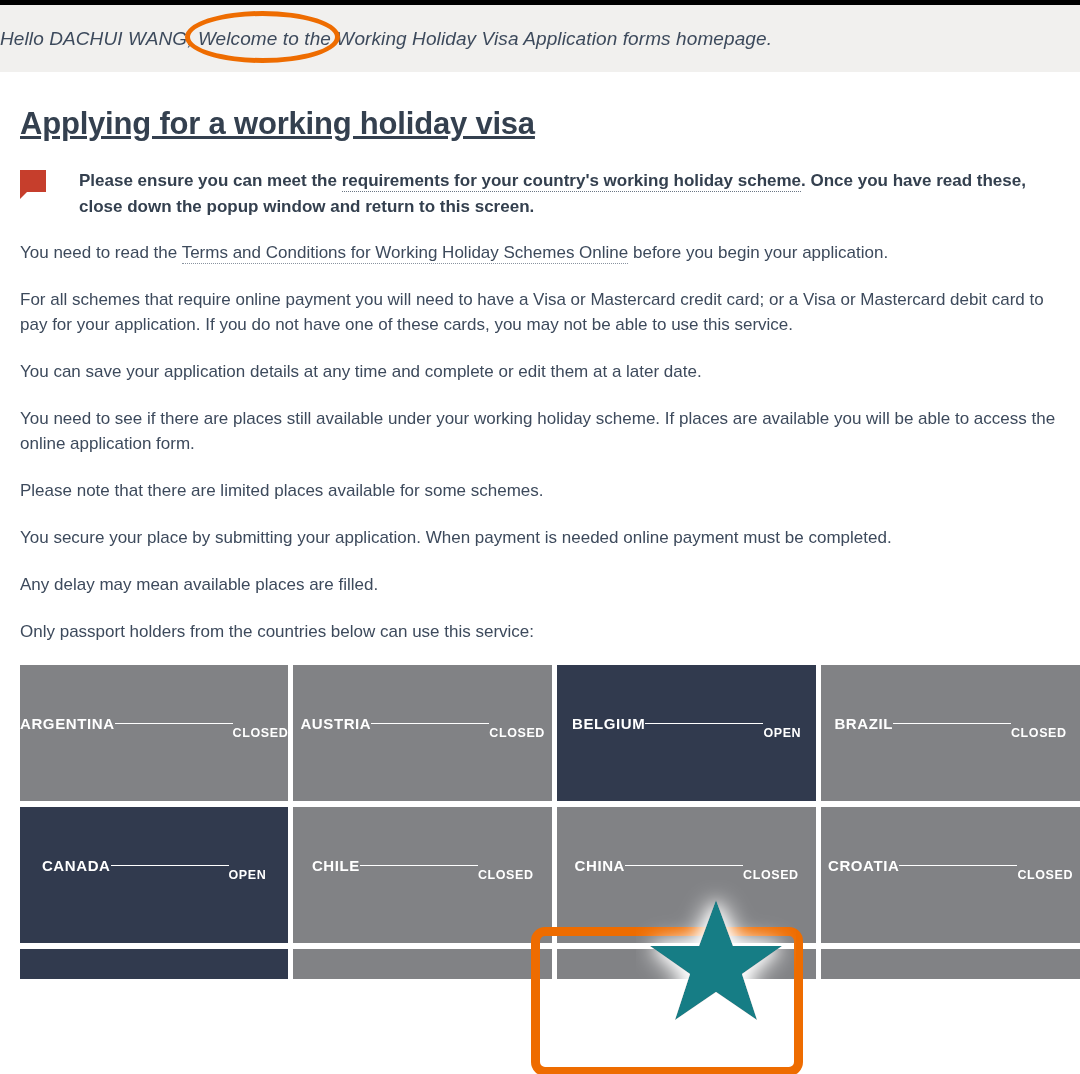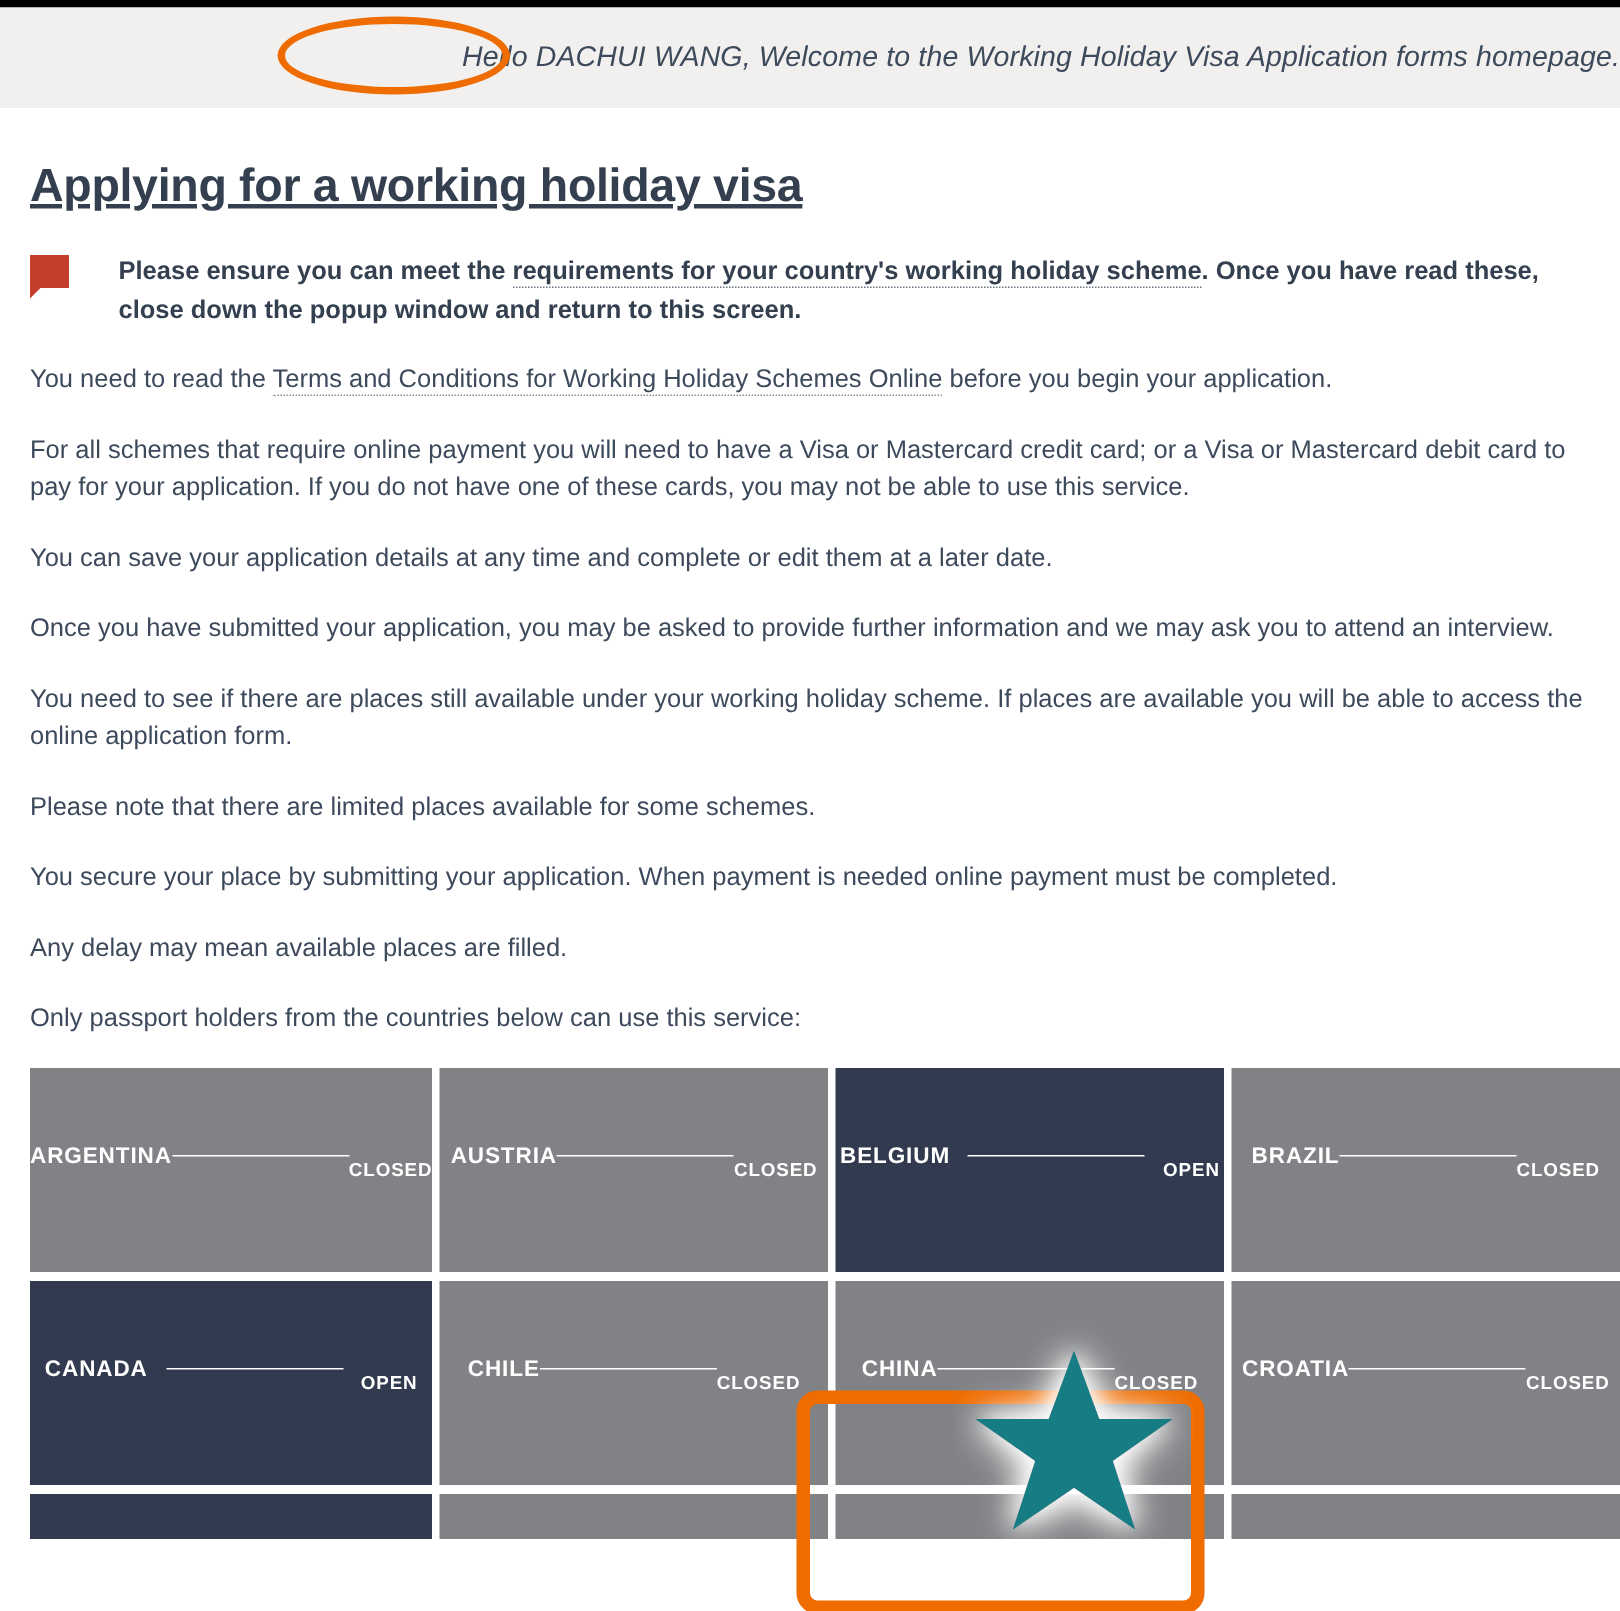--- a/index.html
+++ b/index.html
@@ -11,21 +11,21 @@
     overflow:hidden;
     position:relative;
   }
   .topbar{
     height:5px;width:100%;
     background:#000000;
   }
   .greeting-band{
     height:67px;width:100%;
     background:#f1f0ee;
-    display:flex;align-items:center;justify-content:flex-end;
+    display:flex;align-items:center;justify-content:flex-start;
     position:relative;
   }
   .greeting-text{
     font-style:italic;
     font-size:19px;
     color:#3d4a5c;
     letter-spacing:0.1px;
     white-space:nowrap;
   }
   .page{
@@ -100,21 +100,21 @@
   .tile{
     height:136px;
     background:#818285;
     display:flex;
     flex-direction:row;
     align-items:center;
     justify-content:center;
     color:#ffffff;
     box-sizing:border-box;
   }
-  .tile.open{background:#313a4e;gap:12px;}
+  .tile.open{background:#313a4e;}
   .tile-name{
     font-size:15px;
     font-weight:bold;
     letter-spacing:0.6px;
     margin-bottom:18px;
   }
   .tile-rule{
     width:118px;height:1px;
     background:#ffffff;
     margin-bottom:18px;
@@ -163,21 +163,20 @@
       <div class="bubble"></div>
         <div class="tail"></div>
     </div>
     <div class="notice-text"><span>Please ensure you can meet the </span><a class="dotlink" href="#">requirements for your country's working holiday scheme</a><span>. Once you have read these, close down the popup window and return to this screen.</span></div>
   </div>
 
   <p class="body-text"><span>You need to read the </span><a class="dotlink" href="#">Terms and Conditions for Working Holiday Schemes Online</a><span> before you begin your application.</span></p>
 
   <p class="body-text">For all schemes that require online payment you will need to have a Visa or Mastercard credit card; or a Visa or Mastercard debit card to pay for your application. If you do not have one of these cards, you may not be able to use this service.</p>
   <p class="body-text">You can save your application details at any time and complete or edit them at a later date.</p>
-  <p class="body-text">Once you have submitted your application, you may be asked to provide further information and we may ask you to attend an interview.</p>
   <p class="body-text">You need to see if there are places still available under your working holiday scheme. If places are available you will be able to access the online application form.</p>
   <p class="body-text">Please note that there are limited places available for some schemes.</p>
   <p class="body-text">You secure your place by submitting your application. When payment is needed online payment must be completed.</p>
   <p class="body-text">Any delay may mean available places are filled.</p>
   <p class="body-text">Only passport holders from the countries below can use this service:</p>
 
   <div class="grid-wrap">
     <div class="grid" id="country-grid">
         <div class="tile">
           <div class="tile-name">ARGENTINA</div>

